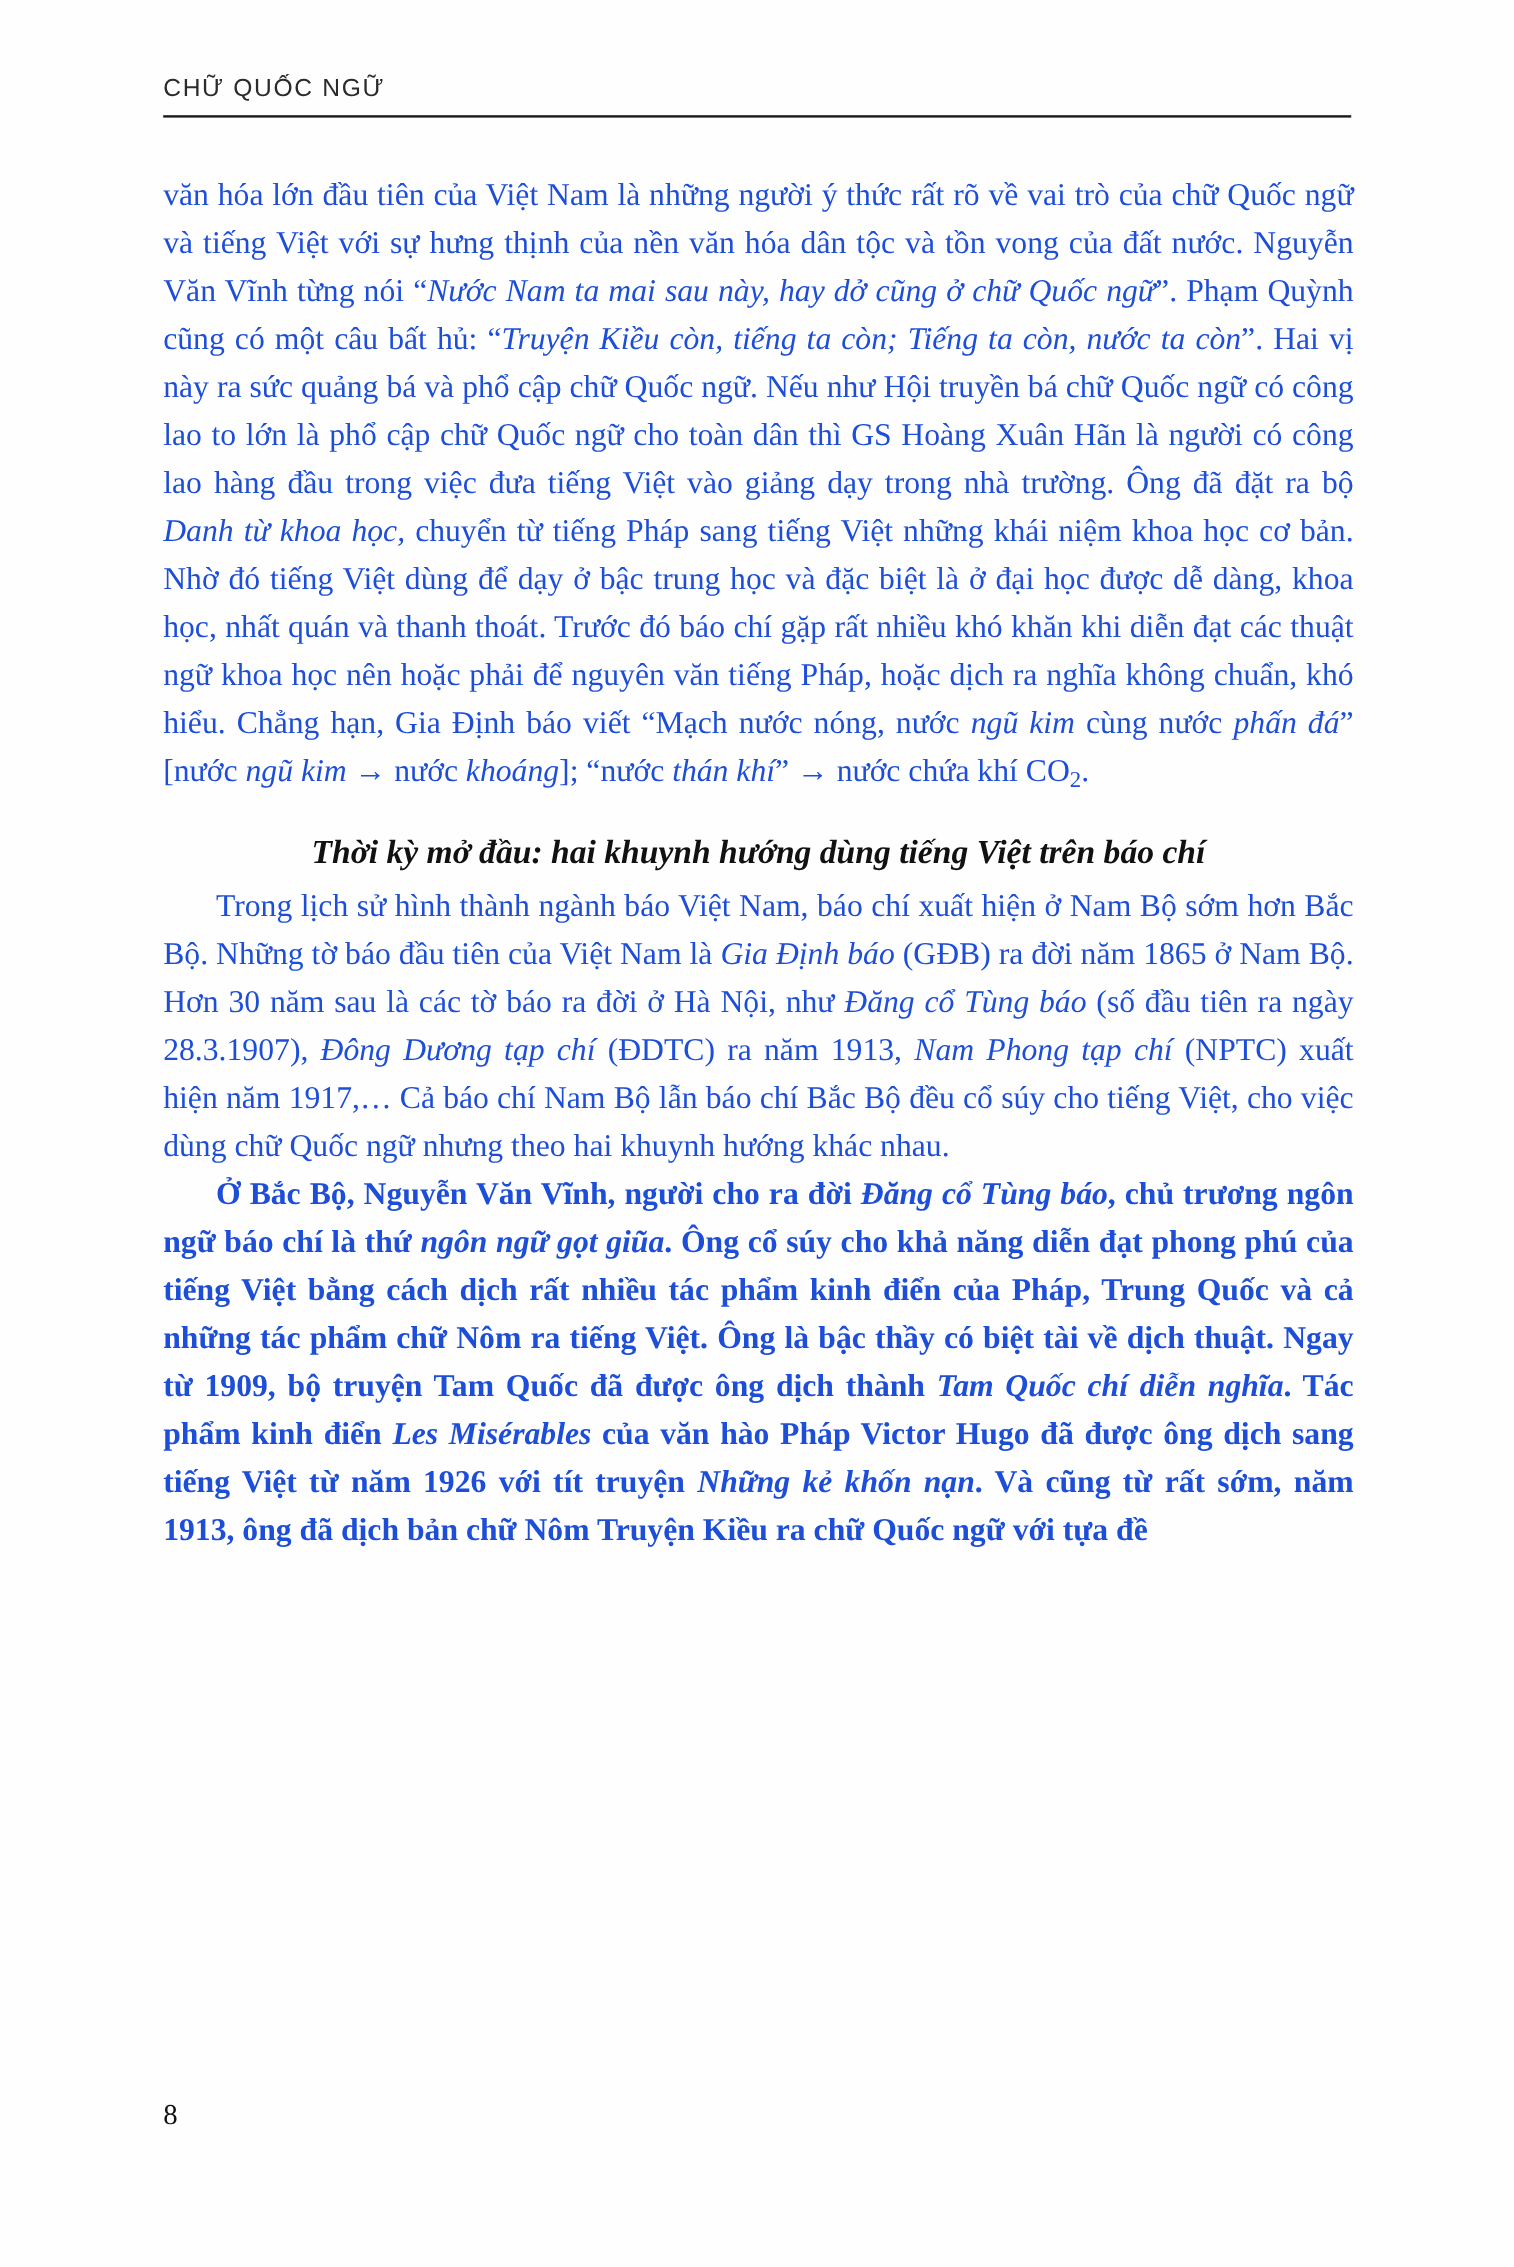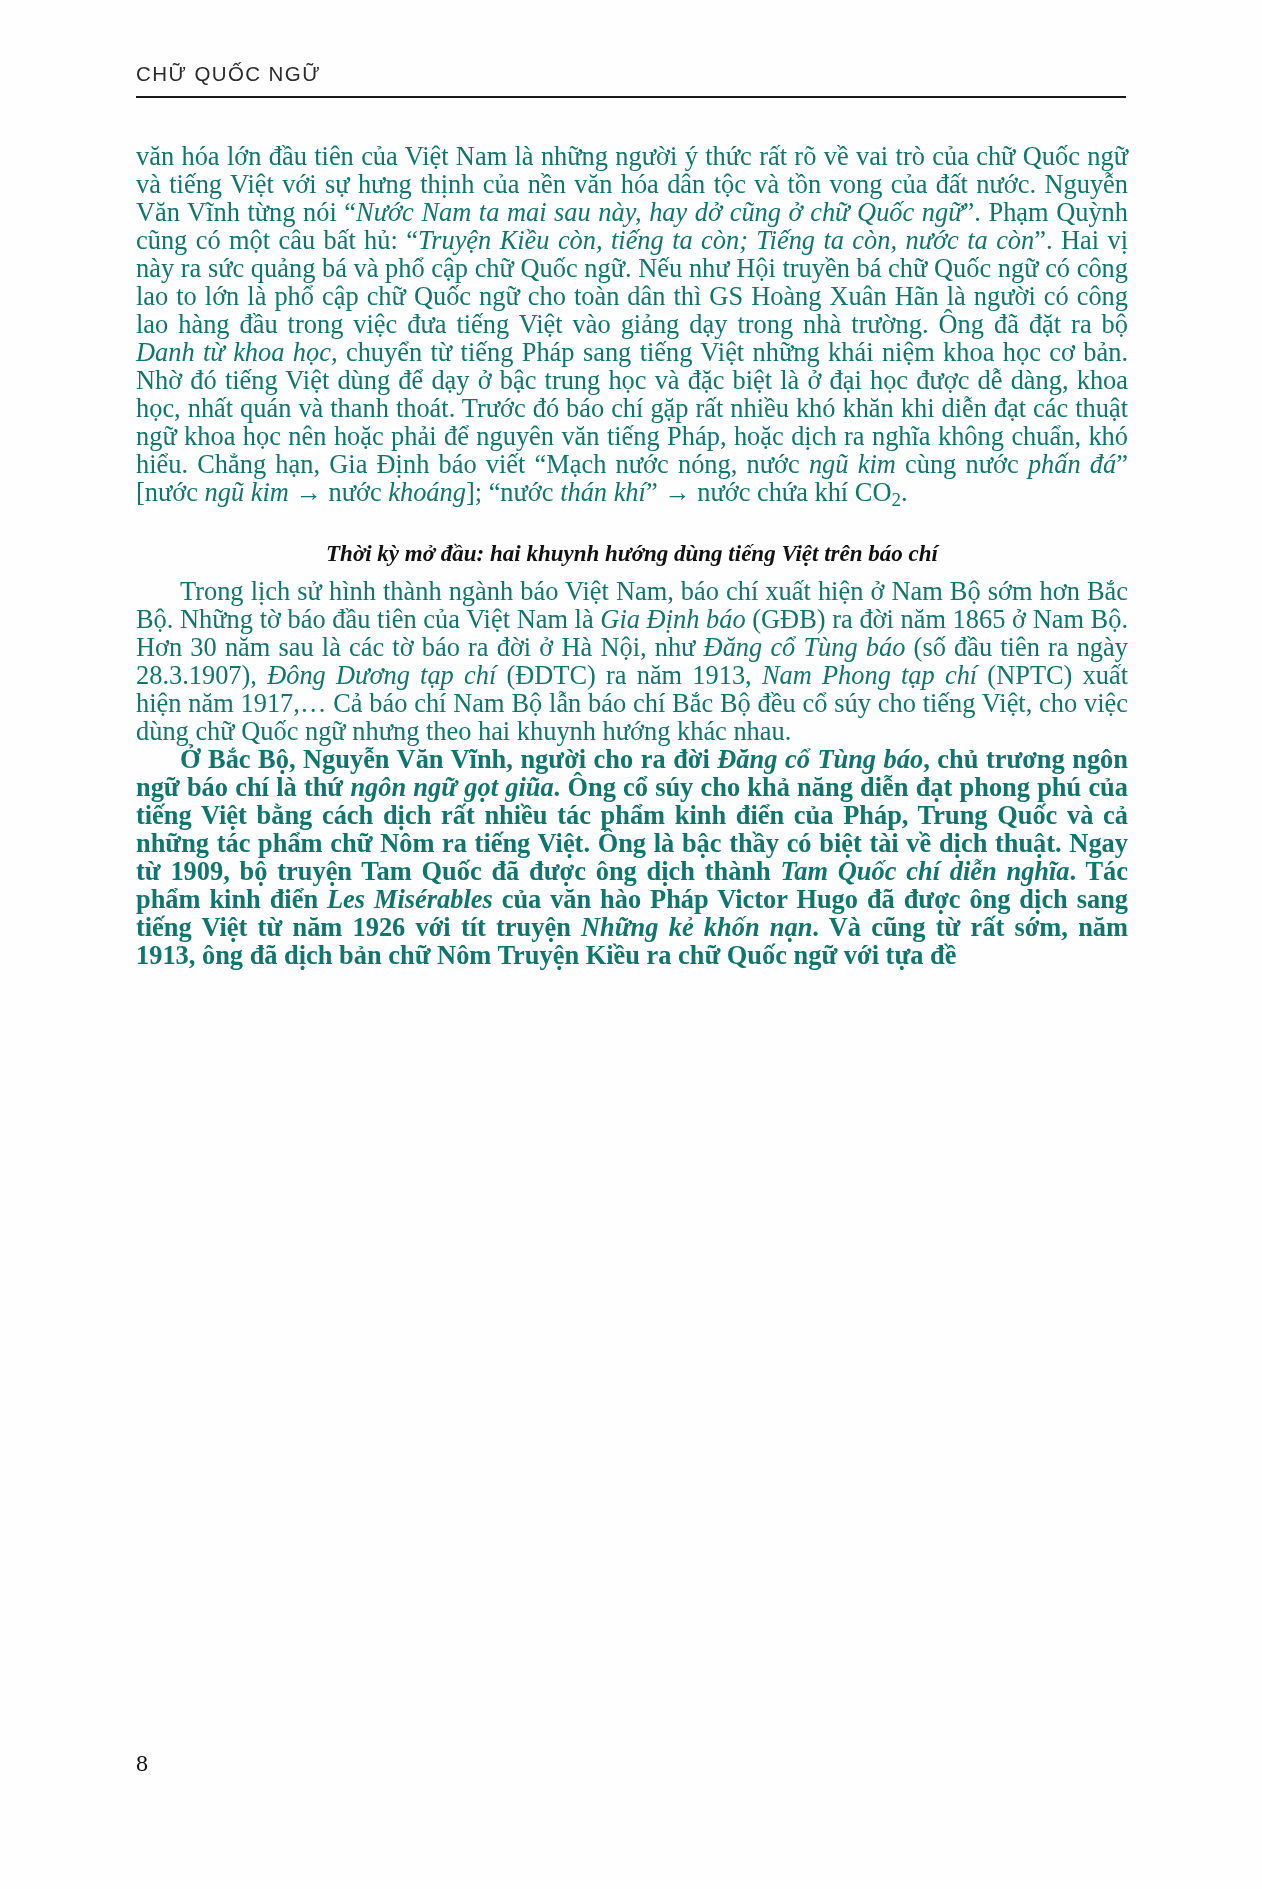--- a/index.html
+++ b/index.html
@@ -43,37 +43,37 @@
   }
   .content {
     position: absolute;
     left: 136px;
     top: 142px;
     width: 992px;
   }
   p.para {
     margin: 0;
     font-size: 26.4px;
-    line-height: 28px;
+    line-height: 40px;
     text-align: justify;
     text-justify: inter-word;
-    color: #0f766e;
+    color: #1d4ed8;
     hyphens: none;
   }
   p.para + p.para {
     margin-top: 0px;
     font-weight: bold;
   }
   .indent {
     display: inline-block;
     width: 44px;
   }
   .sub-heading {
     margin: 18px 0 2px 0;
-    font-size: 23px;
+    font-size: 28px;
     line-height: 43px;
     font-weight: bold;
     font-style: italic;
     text-align: center;
     color: #111111;
   }
   i.it { font-style: italic; }
   sub { font-size: 0.72em; vertical-align: -0.25em; }
   .folio {
     position: absolute;

